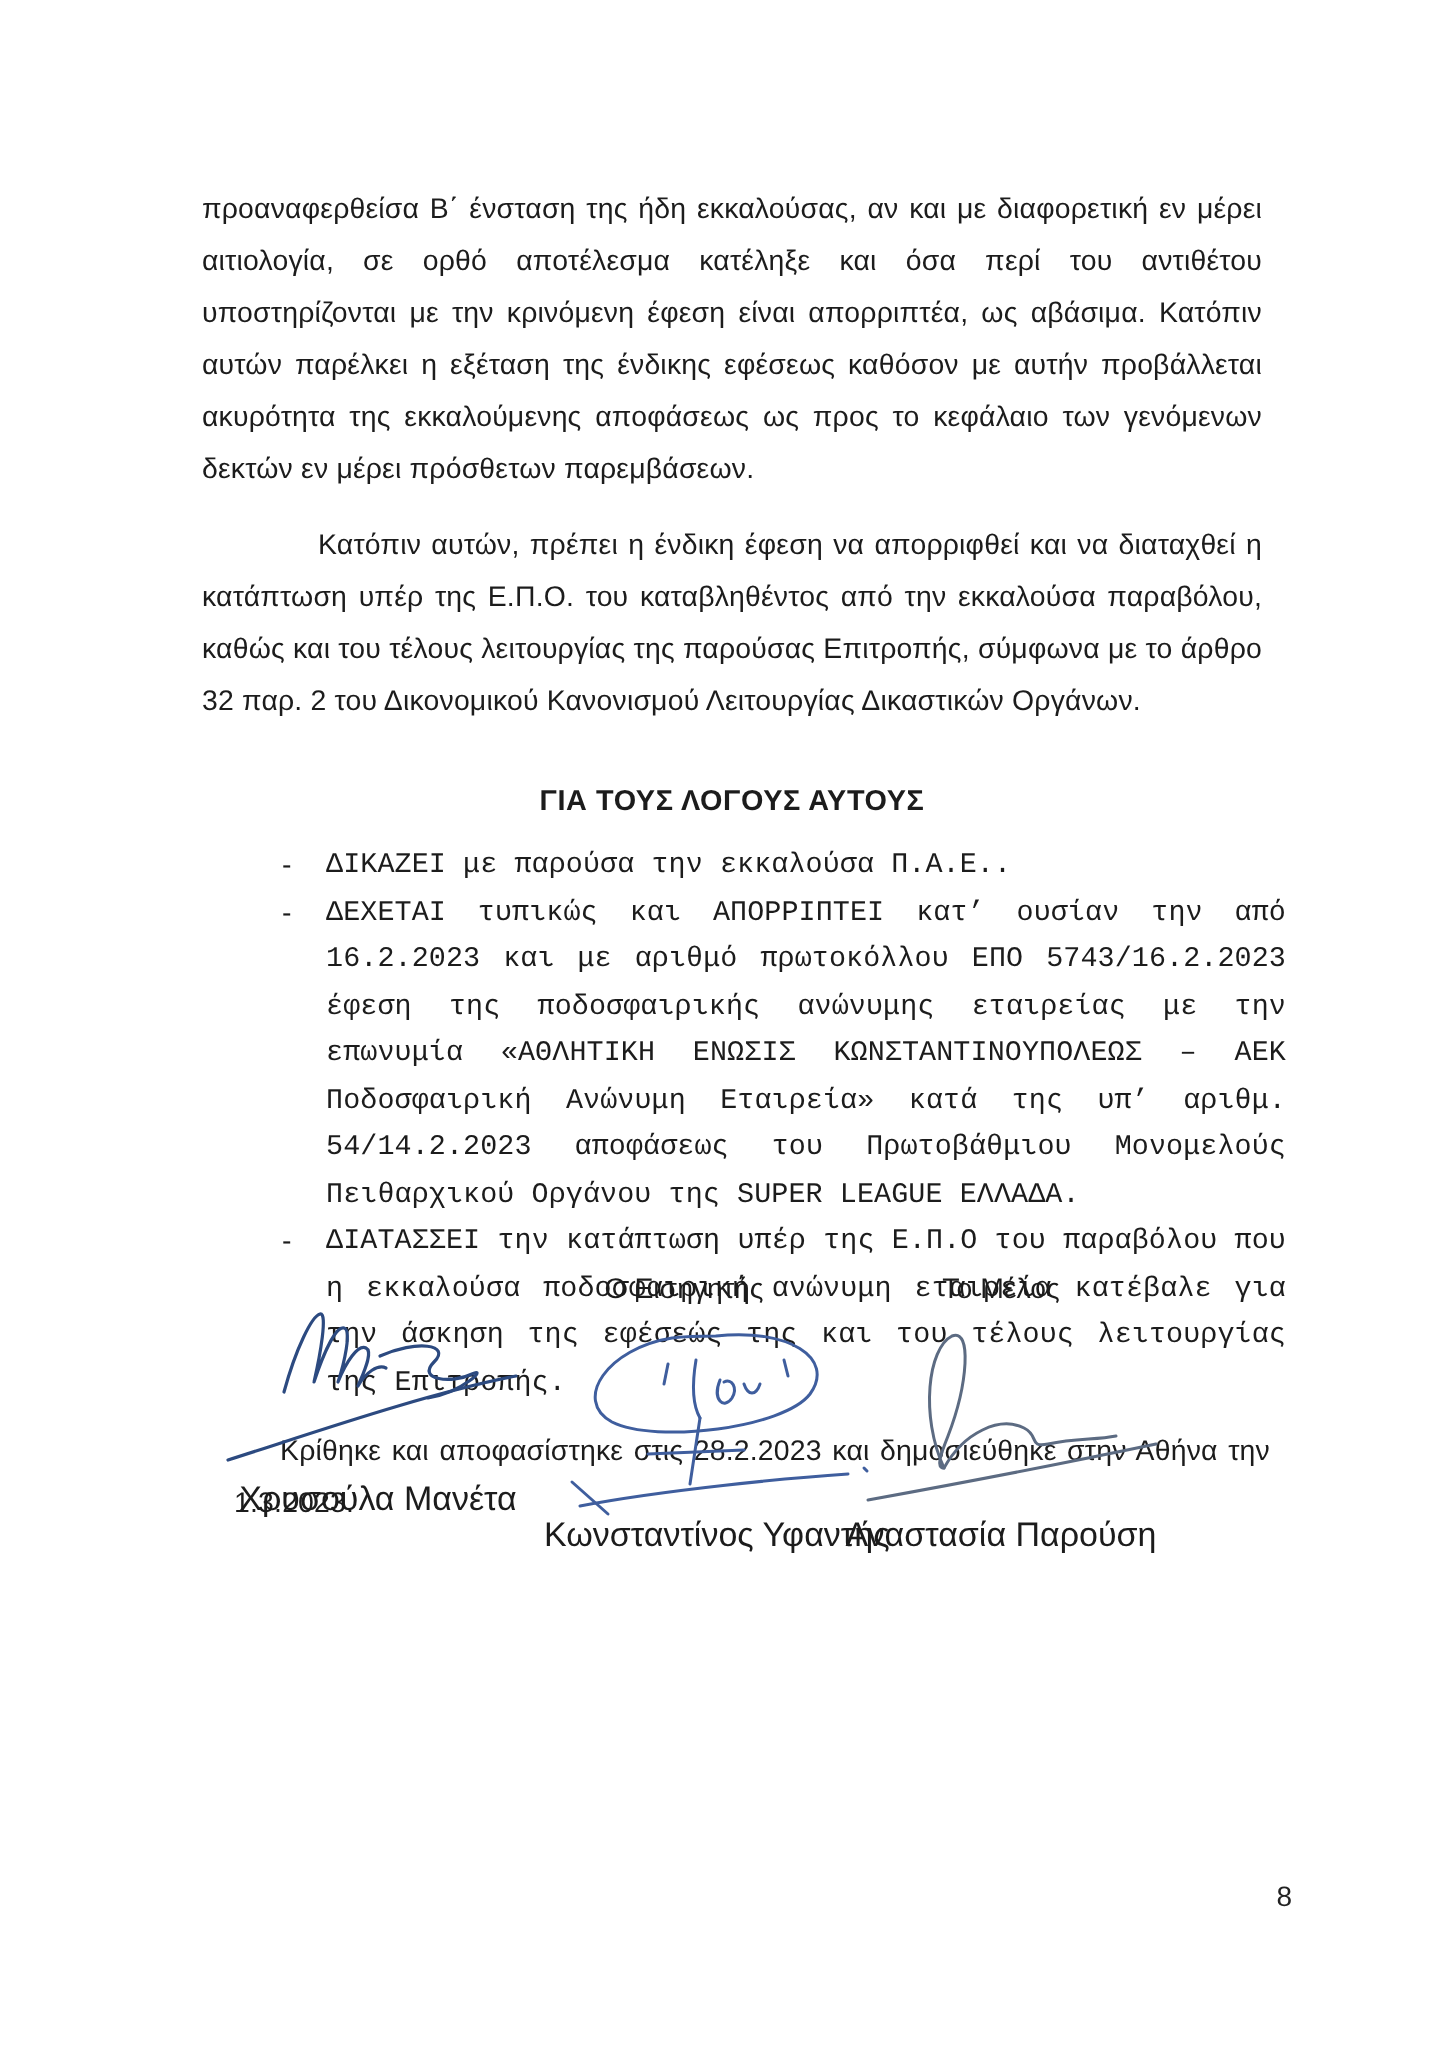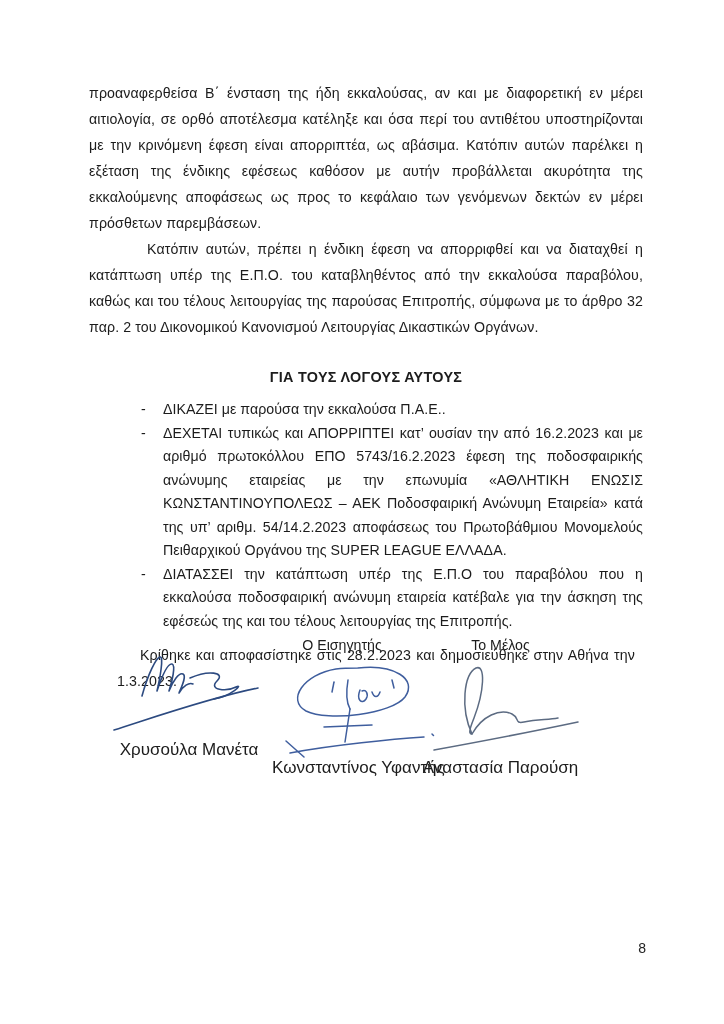--- a/index.html
+++ b/index.html
@@ -12,21 +12,21 @@
     color: #1c1c1c;
     overflow: hidden;
   }
   .content {
     position: absolute;
     top: 80px;
     left: 89px;
     width: 554px;
   }
   p.para {
-    margin: 0;
+    margin: 12px;
     font-size: 14.2px;
     line-height: 26px;
     text-align: justify;
     letter-spacing: 0.1px;
   }
   p.para.indented { text-indent: 58px; }
   h2.section-heading {
     margin: 26px 0 10px 0;
     font-size: 14.4px;
     line-height: 22px;
@@ -35,21 +35,21 @@
     letter-spacing: 0.3px;
   }
   .rulings { margin: 0; padding-left: 52px; }
   .ruling-item {
     display: flex;
     align-items: flex-start;
     font-size: 14.2px;
     line-height: 23.5px;
   }
   .ruling-marker { width: 22px; flex: 0 0 22px; }
-  .ruling-text { flex: 1; text-align: justify; letter-spacing: 0.05px; }
+  .ruling-text { flex: 1; text-align: justify; letter-spacing: 0.05px; font-family: Liberation Mono, monospace; }
   p.closing {
     margin: 9px 0 0 28px;
     text-indent: 23px;
     width: 518px;
   }
   
   .sig-col { position: absolute; text-align: center; }
   .sig-col .role, .sec-block .role {
     font-size: 14.2px;
     line-height: 18px;

